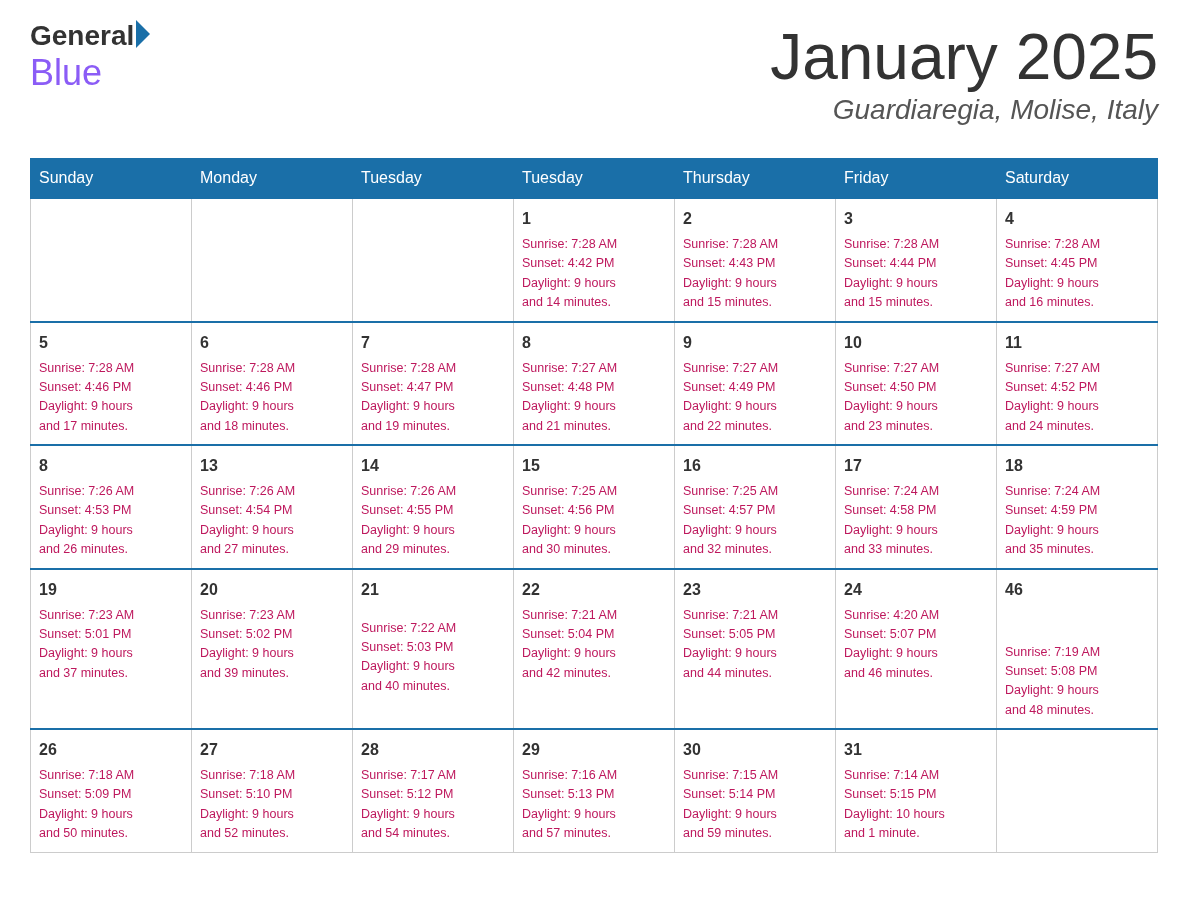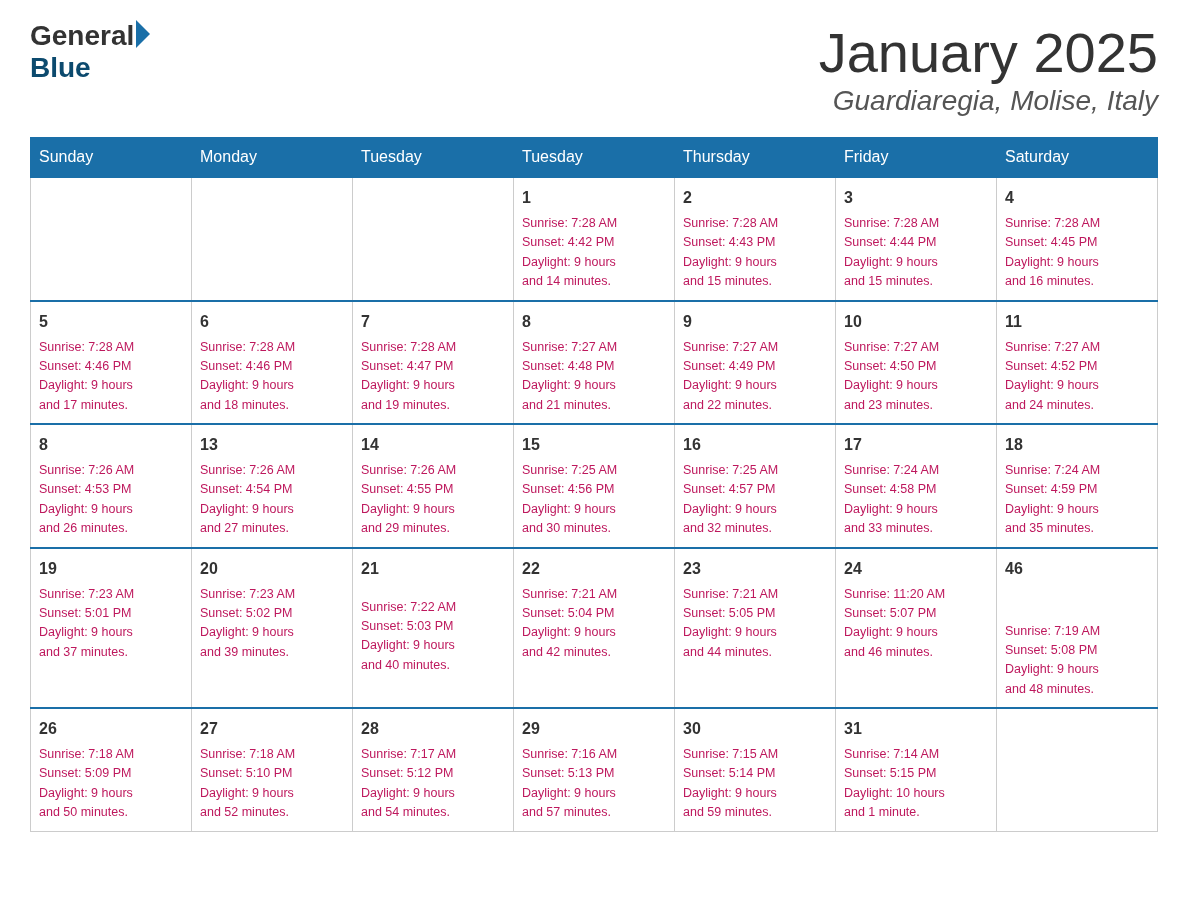--- a/index.html
+++ b/index.html
@@ -8,21 +8,21 @@
       background: #fff;
       color: #333;
       width: 1188px;
       min-height: 918px;
       padding: 20px 30px;
     }
     .header {
       display: flex;
       justify-content: space-between;
       align-items: flex-start;
-      margin-bottom: 20px;
+      margin-bottom: 32px;
     }
     .logo {
       display: flex;
       flex-direction: column;
       align-items: flex-start;
     }
     .logo-top {
       display: flex;
       align-items: center;
     }
@@ -35,30 +35,30 @@
     .logo-arrow {
       width: 0;
       height: 0;
       border-left: 14px solid #1a6fa8;
       border-top: 14px solid transparent;
       border-bottom: 14px solid transparent;
       margin-left: 2px;
       margin-top: -4px;
     }
     .logo-blue {
-      font-size: 28px;
-      font-weight: bold;
-      color: #0c4a6e;
+      font-size: 36px;
+      font-weight: normal;
+      color: #8b5cf6;
       margin-left: 0;
     }
     .title-section {
       text-align: right;
     }
     .month-title {
-      font-size: 56px;
+      font-size: 64px;
       font-weight: normal;
       color: #333;
     }
     .location {
       font-size: 28px;
       color: #555;
       font-style: italic;
     }
     .calendar {
       width: 100%;
@@ -296,21 +296,21 @@
         </td>
         <td>
           <span class="day-num">23</span>
           <div class="day-info" style="white-space: pre-line;">Sunrise: 7:21 AM
 Sunset: 5:05 PM
 Daylight: 9 hours
 and 44 minutes.</div>
         </td>
         <td>
           <span class="day-num">24</span>
-          <div class="day-info" style="white-space: pre-line;">Sunrise: 11:20 AM
+          <div class="day-info" style="white-space: pre-line;">Sunrise: 4:20 AM
 Sunset: 5:07 PM
 Daylight: 9 hours
 and 46 minutes.</div>
         </td>
         <td>
           <span class="day-num">46</span>
           <div class="day-info" style="white-space: pre-line; margin-top: 41px;">Sunrise: 7:19 AM
 Sunset: 5:08 PM
 Daylight: 9 hours
 and 48 minutes.</div>

